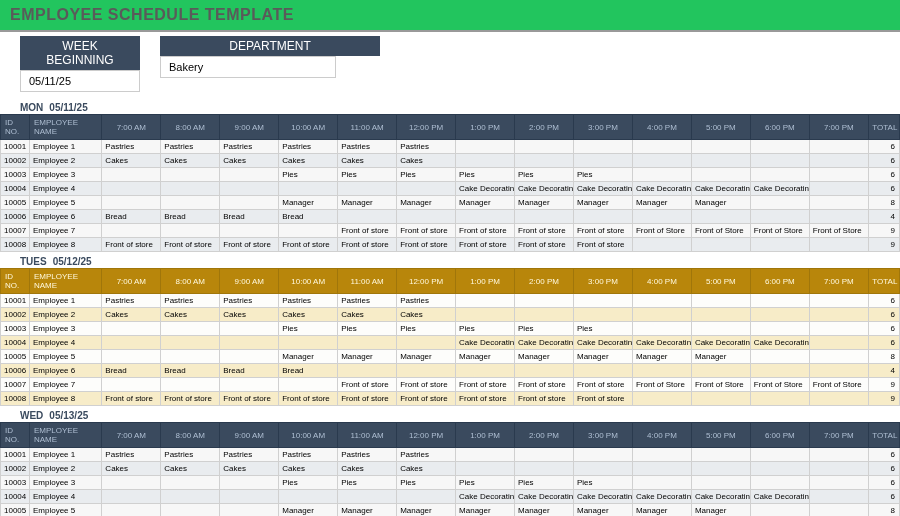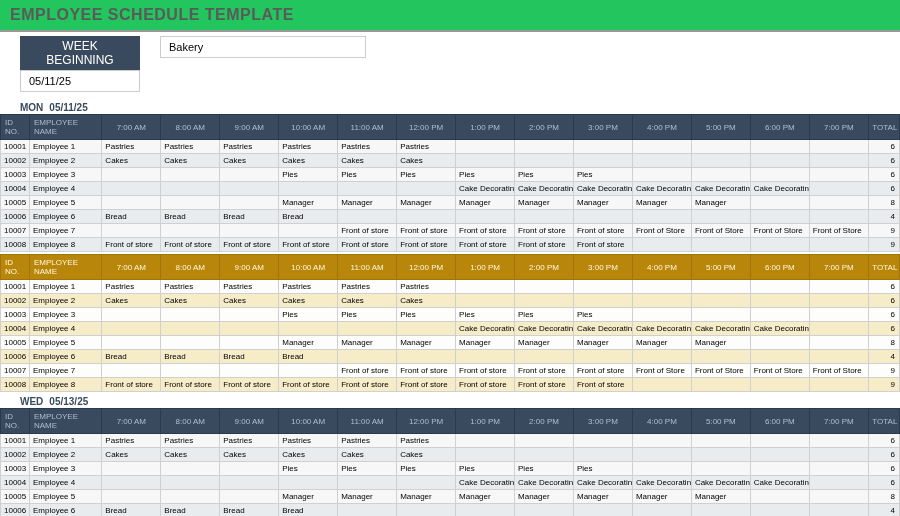--- a/index.html
+++ b/index.html
@@ -3,21 +3,21 @@
 <meta charset="utf-8">
 <style>
   * { margin: 0; padding: 0; box-sizing: border-box; }
   body { font-family: Arial, sans-serif; font-size: 9px; background: #fff; width: 900px; }
   .title { background: #22c55e; color: #5a5a5a; font-size: 16px; font-weight: bold; padding: 6px 10px; border-bottom: 2px solid #999; letter-spacing: 0.5px; }
   .meta-row { display: flex; margin: 4px 0 8px 0; }
   .meta-block { margin-left: 20px; }
   .meta-label { background: #3a4a5e; color: #fff; font-size: 12px; padding: 3px 8px; text-align: center; width: 120px; }
   .meta-value { border: 1px solid #ccc; padding: 4px 8px; font-size: 11px; width: 120px; }
   .meta-block.dept .meta-label { width: 220px; }
-  .meta-block.dept .meta-value { width: 206px; }
+  .meta-block.dept .meta-value { width: 176px; }
 
   .day-section { margin-top: 2px; }
   .day-label { display: flex; align-items: baseline; padding: 2px 0 1px 20px; }
   .day-name { color: #3a4a5e; font-weight: bold; font-size: 10px; margin-right: 6px; }
   .day-date { color: #3a4a5e; font-weight: bold; font-size: 10px; }
 
   table { border-collapse: collapse; width: 100%; table-layout: fixed; }
   col.id { width: 28px; }
   col.name { width: 70px; }
   col.hour { width: 57px; }
@@ -44,20 +44,21 @@
 <body>
 
 <div class="title">EMPLOYEE SCHEDULE TEMPLATE</div>
 
 <div class="meta-row">
   <div class="meta-block">
     <div class="meta-label">WEEK BEGINNING</div>
     <div class="meta-value">05/11/25</div>
   </div>
   <div class="meta-block dept">
+    <div class="meta-label">DEPARTMENT</div>
     <div class="meta-value">Bakery</div>
   </div>
 </div>
 
 <div id="days-container">
     <div class="day-section theme-gray">
       <div class="day-label">
         <span class="day-name">MON</span>
         <span class="day-date">05/11/25</span>
       </div>
@@ -242,20 +243,24 @@
             <td></td>
             <td></td>
             <td></td>
             <td></td>
             <td class="total">9</td>
           </tr>
         </tbody>
       </table>
     </div>
     <div class="day-section theme-gold">
+      <div class="day-label">
+        <span class="day-name">TUES</span>
+        <span class="day-date">05/12/25</span>
+      </div>
       <table>
         <colgroup>
           <col class="id">
           <col class="name">
           <col class="hour">
           <col class="hour">
           <col class="hour">
           <col class="hour">
           <col class="hour">
           <col class="hour">

